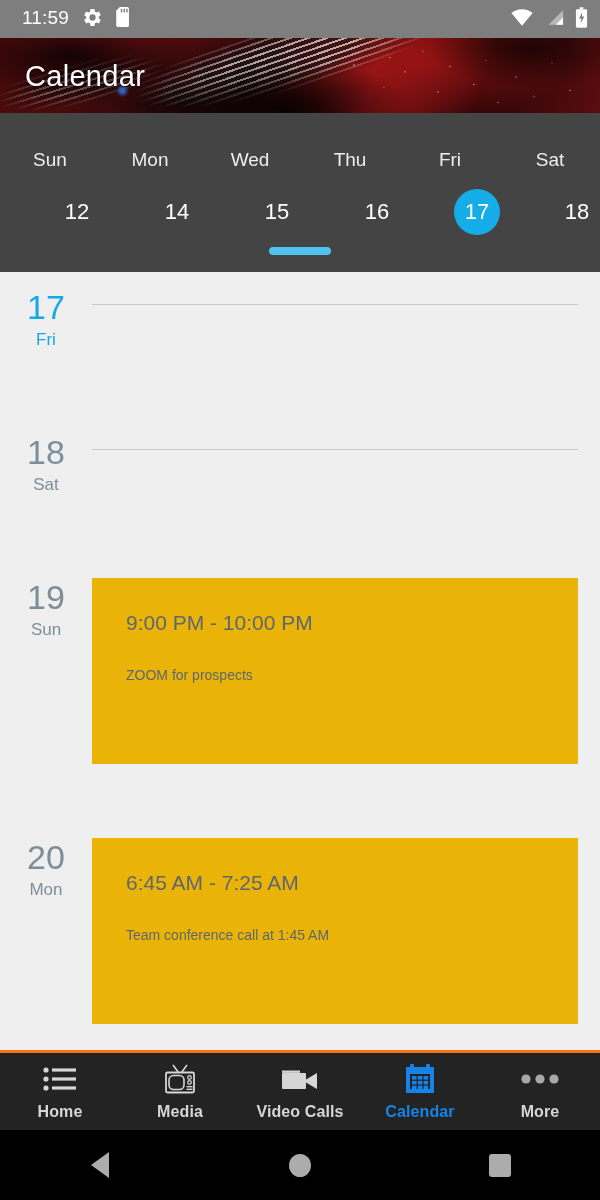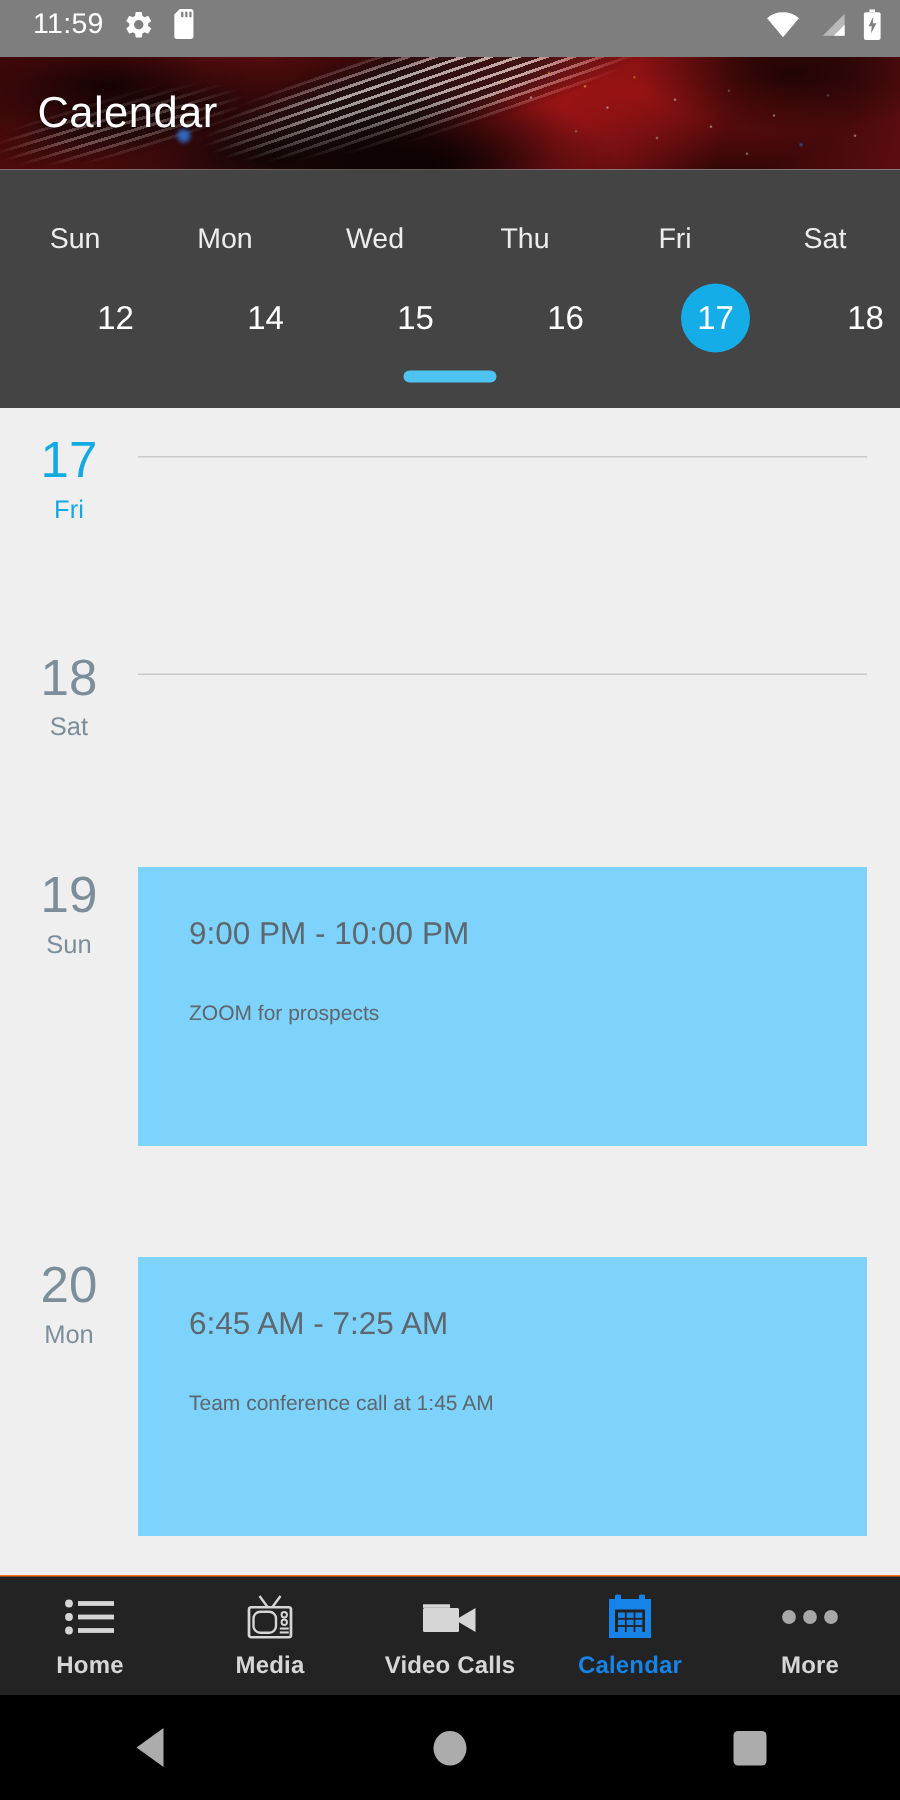--- a/index.html
+++ b/index.html
@@ -126,32 +126,32 @@
   }
   .day-num{ font-size:34px; line-height:38px; color:#7D8E9B; font-weight:400; }
   .day-dow{ font-size:17px; line-height:24px; color:#7D8E9B; margin-top:2px; }
   .day-col.today .day-num, .day-col.today .day-dow{ color:#13AAE4; }
   .day-body{ flex:1 1 auto; padding-right:22px; padding-top:16px; }
   .empty-line{
     height:1px; background:#C9C9C9; width:100%; margin-top:16px;
   }
   .spacer-empty{ height:112px; }
   .event-card{
-    background:#7dd3fc; width:100%; min-height:186px;
+    background:#eab308; width:100%; min-height:186px;
     padding:30px 30px 24px 34px; margin-bottom:0;
   }
   .ev-time{ font-size:21px; color:#5E676D; line-height:30px; }
   .ev-title{ font-size:14px; color:#5E676D; line-height:30px; margin-top:22px; }
   .row-gap{ height:58px; width:600px; }
 
   
   .bottomnav{
     position:absolute; left:0; bottom:70px; width:600px; height:80px;
     background:#232323; display:flex; align-items:center; z-index:25;
-    border-top:1px solid #f97316;
+    border-top:3px solid #f97316;
   }
   .nav-item{
     flex:1 1 0; display:flex; flex-direction:column; align-items:center;
     justify-content:center; gap:7px; height:80px;
   }
   .nav-label{ font-size:16px; color:#D6D6D6; font-weight:700; letter-spacing:.1px; }
   .nav-item.active .nav-label{ color:#1683E8; }
   .nav-icon{ height:34px; display:flex; align-items:center; justify-content:center; }
 
   

